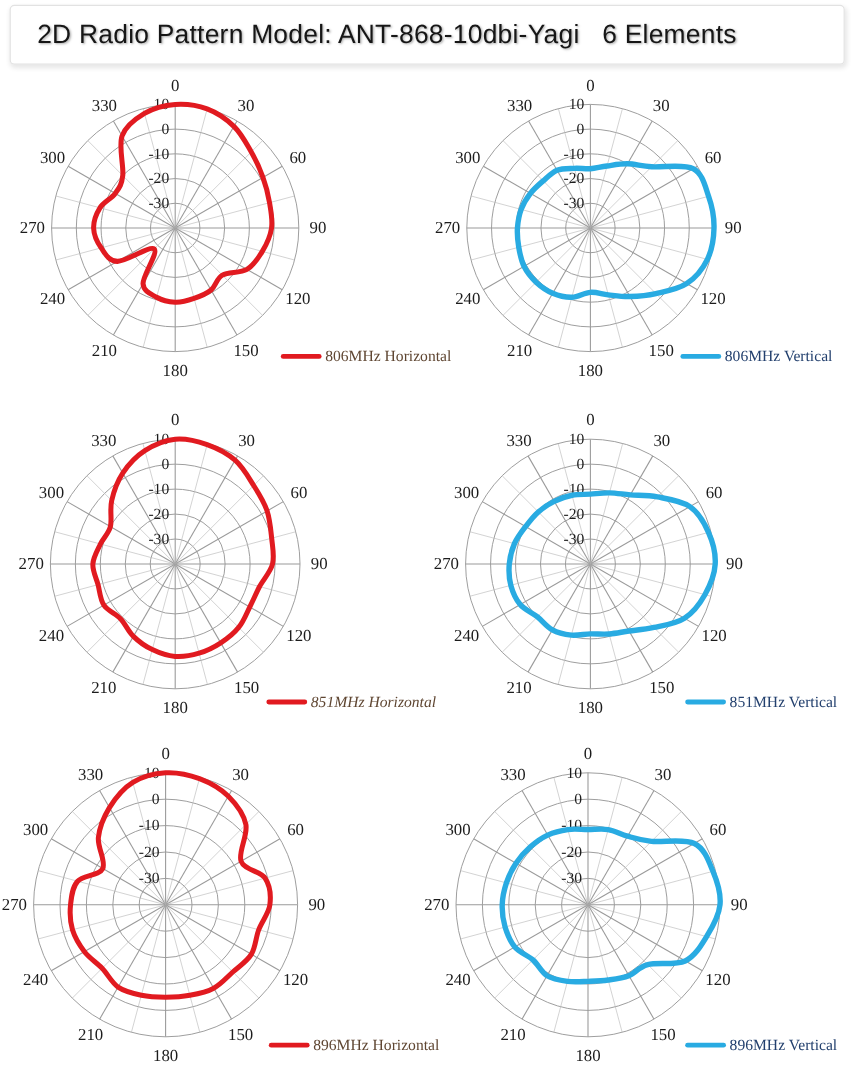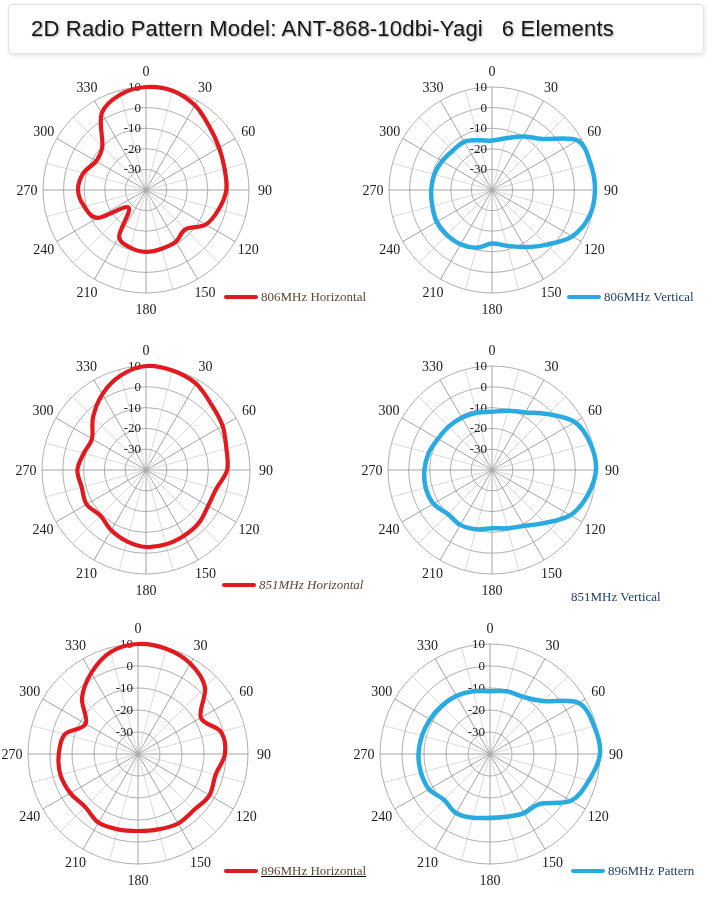--- a/index.html
+++ b/index.html
@@ -23,25 +23,25 @@
   
   #charts{position:absolute;left:0;top:0;width:713px;height:907px;}
   
   .legend{position:absolute;display:flex;align-items:center;height:14px;}
   .legend .swatch{display:inline-block;width:34px;height:4px;border-radius:2px;margin-right:3px;}
   .legend .legend-label{font-family:"Liberation Serif", serif;font-size:13px;line-height:14px;}
   .legend.h .swatch{background:var(--c-horizontal,#e11a20);}
   .legend.v .swatch{background:var(--c-vertical,#29abe2);}
   .legend.h .legend-label{color:var(--t-horizontal,#5f4632);}
   .legend.v .legend-label{color:var(--t-vertical,#23406e);}
-  #lg0{left:224px;top:290px;text-align:right;}
+  #lg0{left:234px;top:290px;text-align:right;}
   #lg1{left:567px;top:290px;justify-content:center;}
   #lg2{left:222px;top:578px;font-style:italic;}
-  #lg3{left:571px;top:590px;flex-direction:column;}
-  #lg4{left:224px;top:864px;text-decoration:underline;}
+  #lg3{left:571px;top:578px;}
+  #lg4{left:224px;top:864px;}
   #lg5{left:571px;top:864px;}
 </style>
 </head>
 <body>
 
 <div id="page">
 
   <div id="title-box">
     <div id="title-text">2D Radio Pattern Model: ANT-868-10dbi-Yagi   6 Elements</div>
   </div>
@@ -370,16 +370,16 @@
   <div class="legend v" id="lg3">
     <span class="swatch"></span>
     <span class="legend-label">851MHz Vertical</span>
   </div>
   <div class="legend h" id="lg4">
     <span class="swatch"></span>
     <span class="legend-label">896MHz Horizontal</span>
   </div>
   <div class="legend v" id="lg5">
     <span class="swatch"></span>
-    <span class="legend-label">896MHz Pattern</span>
+    <span class="legend-label">896MHz Vertical</span>
   </div>
 
 </div>
 
 </body></html>

